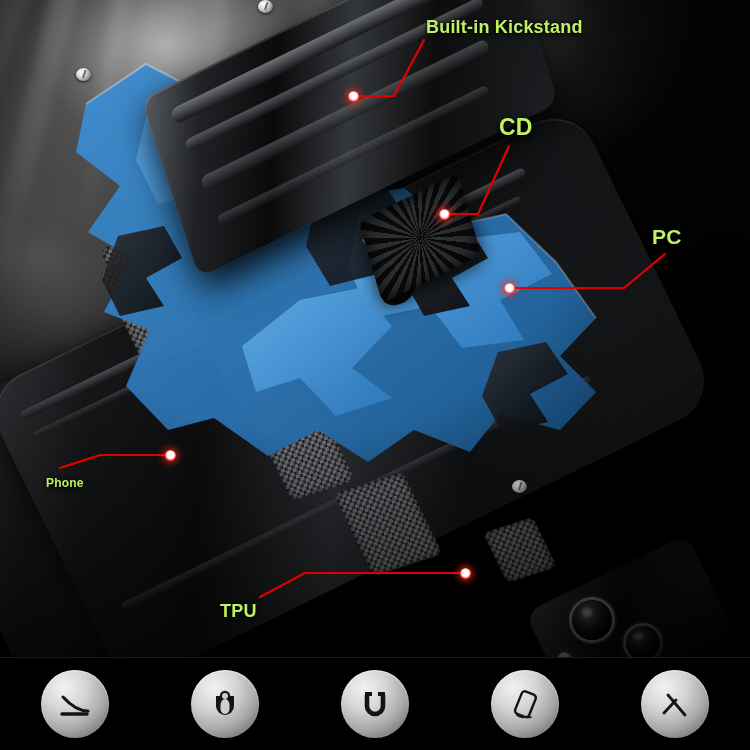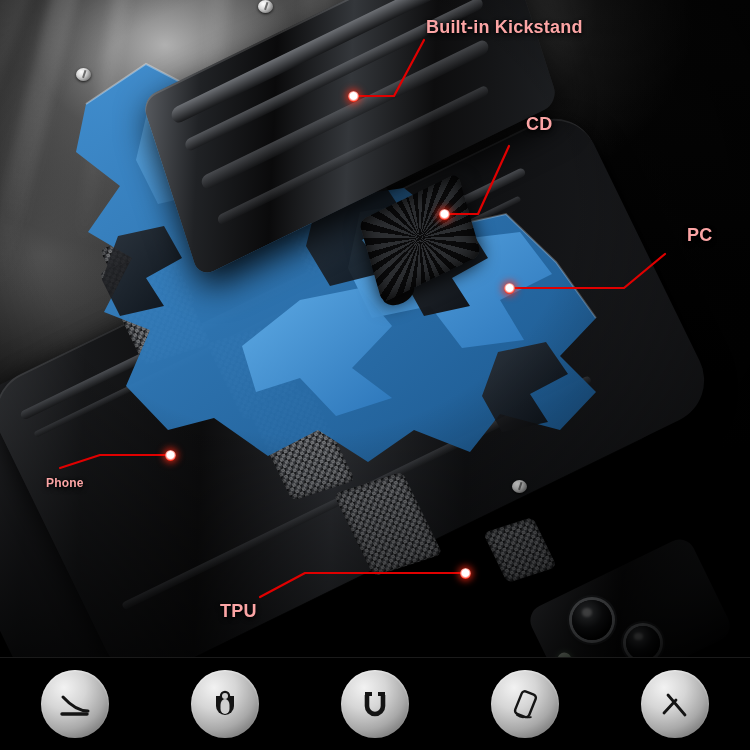--- a/index.html
+++ b/index.html
@@ -72,21 +72,21 @@
   
   .cam-plate{position:absolute;left:540px;top:568px;width:180px;height:110px;transform:rotate(-26deg);
              border-radius:16px;background:linear-gradient(120deg,#3a3c40,#0c0c0d 45%,#26282b);}
   .lens{position:absolute;border-radius:50%;background:radial-gradient(circle at 38% 32%,#6f7378 0%,#1b1d20 42%,#000 72%);
         box-shadow:0 0 0 3px #9a9ea3, 0 0 0 5px #2a2c2f, 0 3px 8px rgba(0,0,0,.9);}
   .lens i{position:absolute;left:24%;top:20%;width:26%;height:22%;border-radius:50%;background:rgba(255,255,255,.55);filter:blur(1px);}
   .flash{position:absolute;width:14px;height:26px;border-radius:7px;transform:rotate(-26deg);
          background:linear-gradient(#e8f6e2,#8fbf8a 55%,#43604a);box-shadow:0 0 6px rgba(180,255,180,.45);}
 
   
-  .callout-label{position:absolute;color:#fca5a5;font-weight:bold;letter-spacing:.2px;
+  .callout-label{position:absolute;color:#bef264;font-weight:bold;letter-spacing:.2px;
                  text-shadow:0 2px 5px rgba(0,0,0,.95),0 0 2px rgba(0,0,0,.9);white-space:nowrap;}
   .leader{position:absolute;left:0;top:0;width:750px;height:750px;pointer-events:none;}
   .dot{position:absolute;width:11px;height:11px;margin:-5.5px 0 0 -5.5px;border-radius:50%;
        background:radial-gradient(circle at 50% 45%,#ffffff 0%,#ffffff 42%,#ff2d17 70%,#b00c00 100%);
        box-shadow:0 0 7px 2px rgba(255,40,20,.75);}
 
   
   .footer{position:absolute;left:0;bottom:0;width:750px;height:92px;background:#000;
           border-top:1px solid #1a1a1a;display:flex;align-items:center;justify-content:space-around;}
   .feat{width:68px;height:68px;border-radius:50%;
@@ -196,23 +196,23 @@
       <path d="M 444 214 L 478 214 L 509 146" fill="none" stroke="#e00000" stroke-width="2.2" stroke-linecap="round" stroke-linejoin="round"></path>
       <path d="M 509 288 L 624 288 L 665 254" fill="none" stroke="#e00000" stroke-width="2.2" stroke-linecap="round" stroke-linejoin="round"></path>
       <path d="M 170 455 L 100 455 L 60 468" fill="none" stroke="#e00000" stroke-width="2.2" stroke-linecap="round" stroke-linejoin="round"></path>
       <path d="M 465 573 L 305 573 L 260 597" fill="none" stroke="#e00000" stroke-width="2.2" stroke-linecap="round" stroke-linejoin="round"></path>
     </svg>
 
   <div id="callouts">
       <div class="dot" style="left: 353px; top: 96px;"></div>
       <div class="callout-label" style="left: 426px; top: 17px; font-size: 18px;">Built-in Kickstand</div>
       <div class="dot" style="left: 444px; top: 214px;"></div>
-      <div class="callout-label" style="left: 526px; top: 114px; font-size: 18px;">CD</div>
+      <div class="callout-label" style="left: 499px; top: 114px; font-size: 23px;">CD</div>
       <div class="dot" style="left: 509px; top: 288px;"></div>
-      <div class="callout-label" style="left: 687px; top: 225px; font-size: 18px;">PC</div>
+      <div class="callout-label" style="left: 652px; top: 225px; font-size: 21px;">PC</div>
       <div class="dot" style="left: 170px; top: 455px;"></div>
       <div class="callout-label" style="left: 46px; top: 476px; font-size: 12px;">Phone</div>
       <div class="dot" style="left: 465px; top: 573px;"></div>
       <div class="callout-label" style="left: 220px; top: 601px; font-size: 18px;">TPU</div>
     </div>
 
   <div class="footer">
 
     <div class="feat">
       <svg width="40" height="40" viewBox="0 0 40 40">

